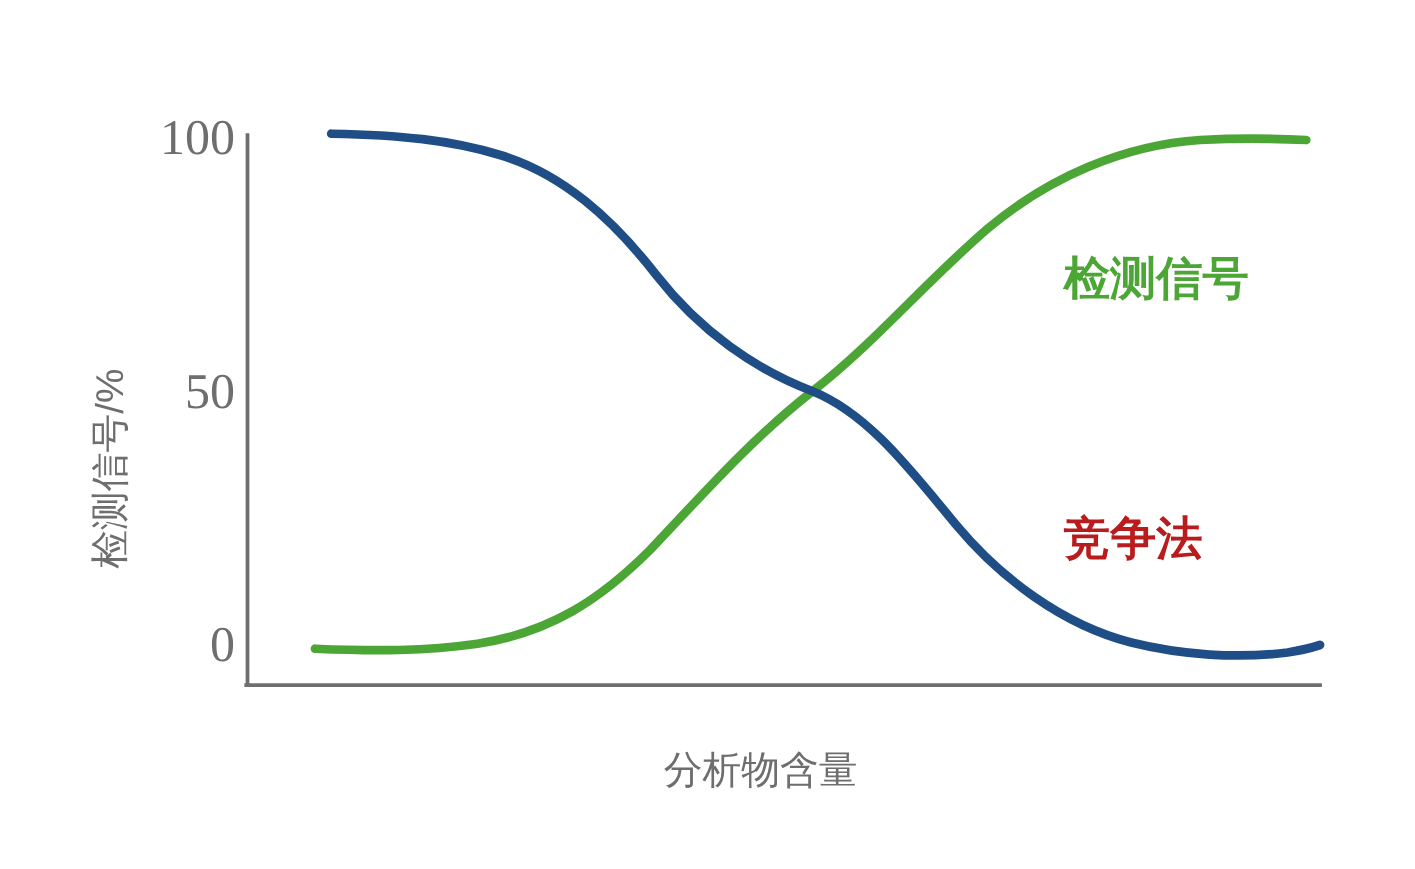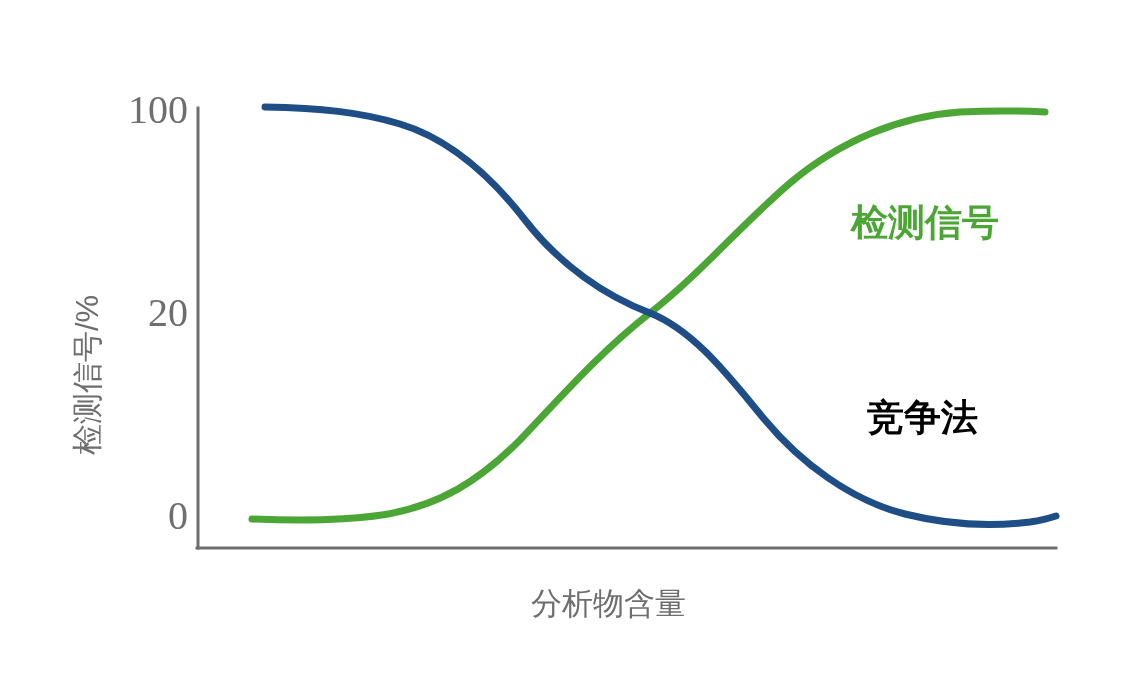--- a/index.html
+++ b/index.html
@@ -100,25 +100,25 @@
              C 450,139 490,175 525,220
              C 560,265 605,296 650,313
              C 695,331 730,378 765,420
              C 800,462 850,500 905,514
              C 945,524 990,527 1030,522
              C 1043,520 1050,518 1056,516"></path>
   </svg>
 
   <div class="tick-label" id="tick-100" style="left: 88px; top: 90px; width: 100px; color: rgb(110, 110, 110);">100</div>
 
-  <div class="tick-label" id="tick-50" style="left: 88px; top: 293px; width: 100px; color: rgb(110, 110, 110);">20</div>
+  <div class="tick-label" id="tick-50" style="left: 88px; top: 293px; width: 100px; color: rgb(110, 110, 110);">50</div>
 
   <div class="tick-label" id="tick-0" style="left: 88px; top: 496px; width: 100px; color: rgb(110, 110, 110);">0</div>
 
   <div class="axis-title" id="ylabel" style="left: 72px; top: 455px; color: rgb(110, 110, 110);">检测信号/%</div>
 
-  <div class="axis-title" id="xlabel" style="left: 531px; top: 588px; color: rgb(110, 110, 110); text-align: right;">分析物含量</div>
+  <div class="axis-title" id="xlabel" style="left: 531px; top: 600px; color: rgb(110, 110, 110); text-align: right;">分析物含量</div>
 
   <div class="series-label" style="left:851px; top:204px; color:#4ba635;">检测信号</div>
 
-  <div class="series-label" style="left:851px; top:399px; color:#000000;margin-left:16px;">竞争法</div>
+  <div class="series-label" style="left:851px; top:412px; color:#b91c1c;">竞争法</div>
 
 </div>
 
 </body></html>

